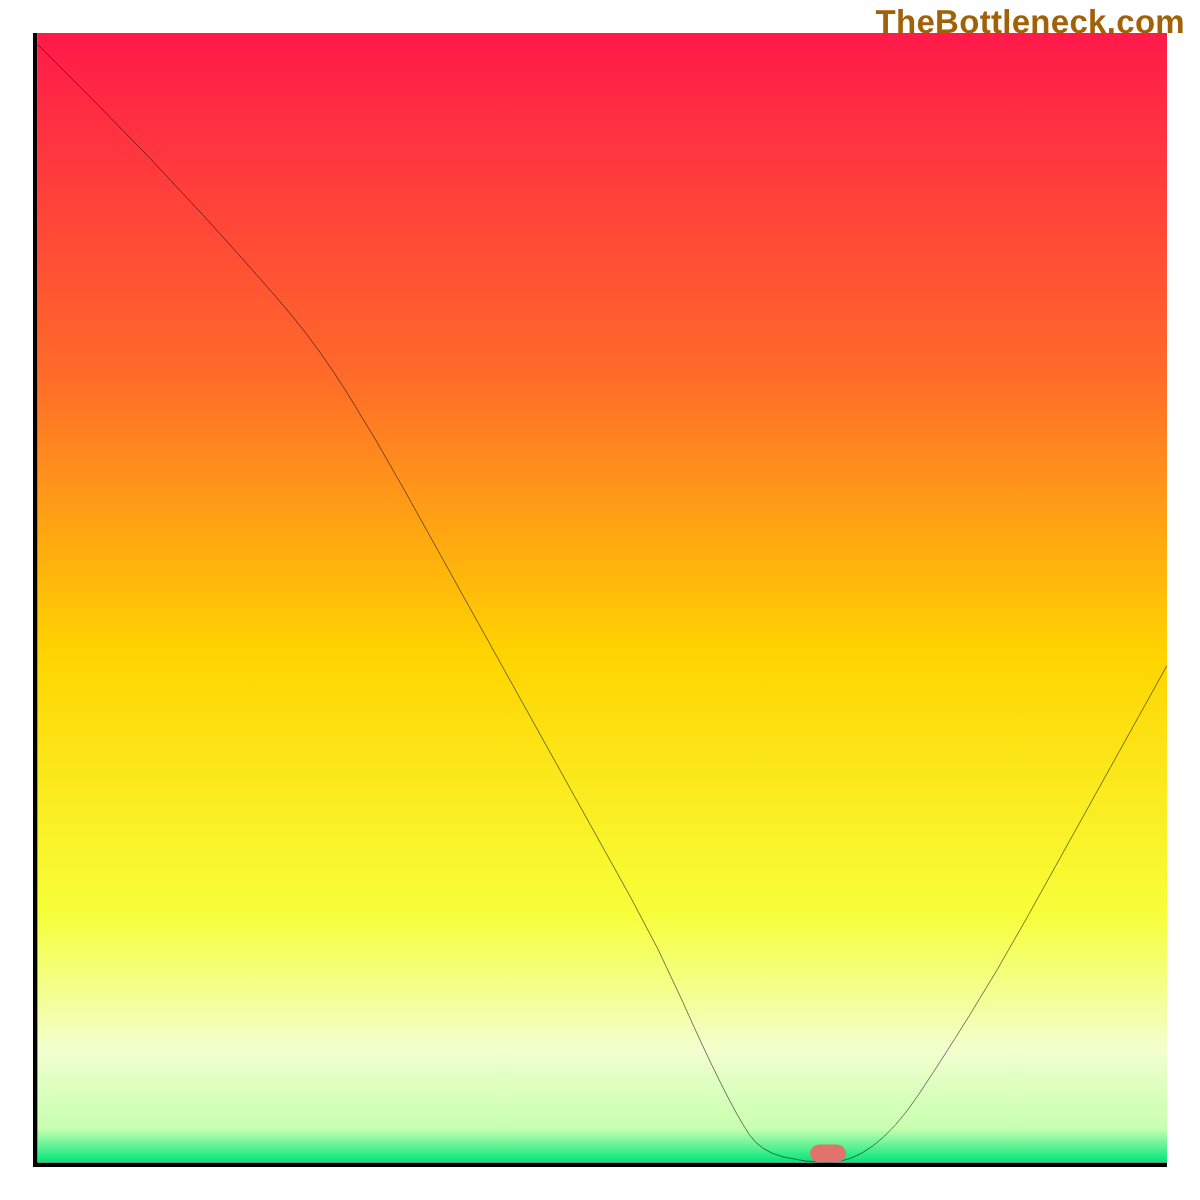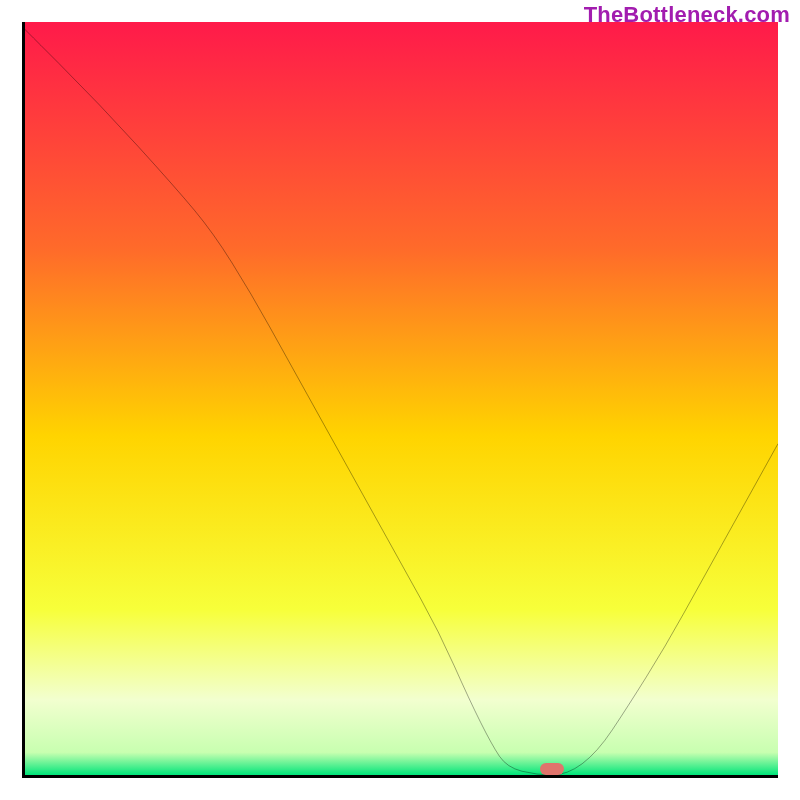--- a/index.html
+++ b/index.html
@@ -14,21 +14,21 @@
     position: relative;
     width: 800px;
     height: 800px;
   }
   .watermark {
     position: absolute;
     top: 2px;
     right: 10px;
     font-size: 22px;
     font-weight: bold;
-    color: #a21caf;
+    color: #a16207;
     letter-spacing: 0.2px;
     z-index: 10;
   }
   .plot-area {
     position: absolute;
     left: 22px;
     top: 22px;
     width: 756px;
     height: 756px;
     overflow: hidden;

